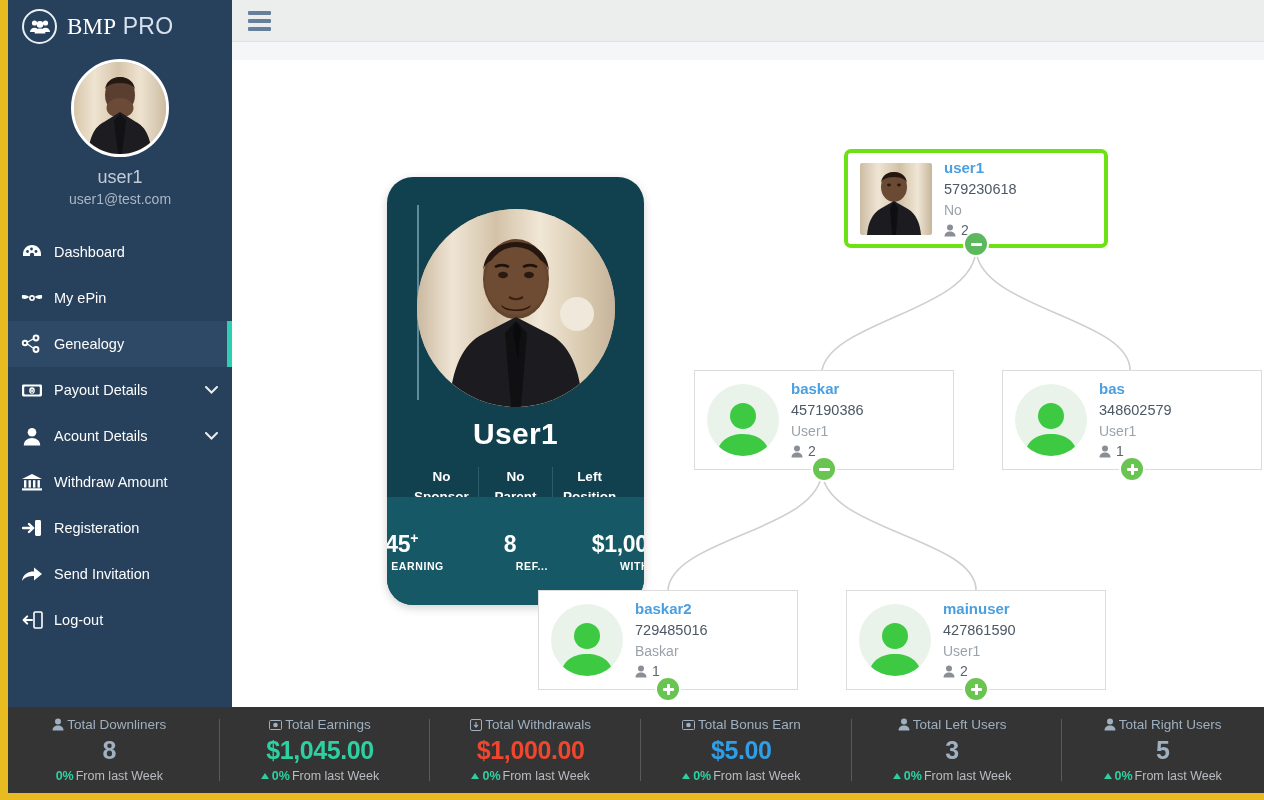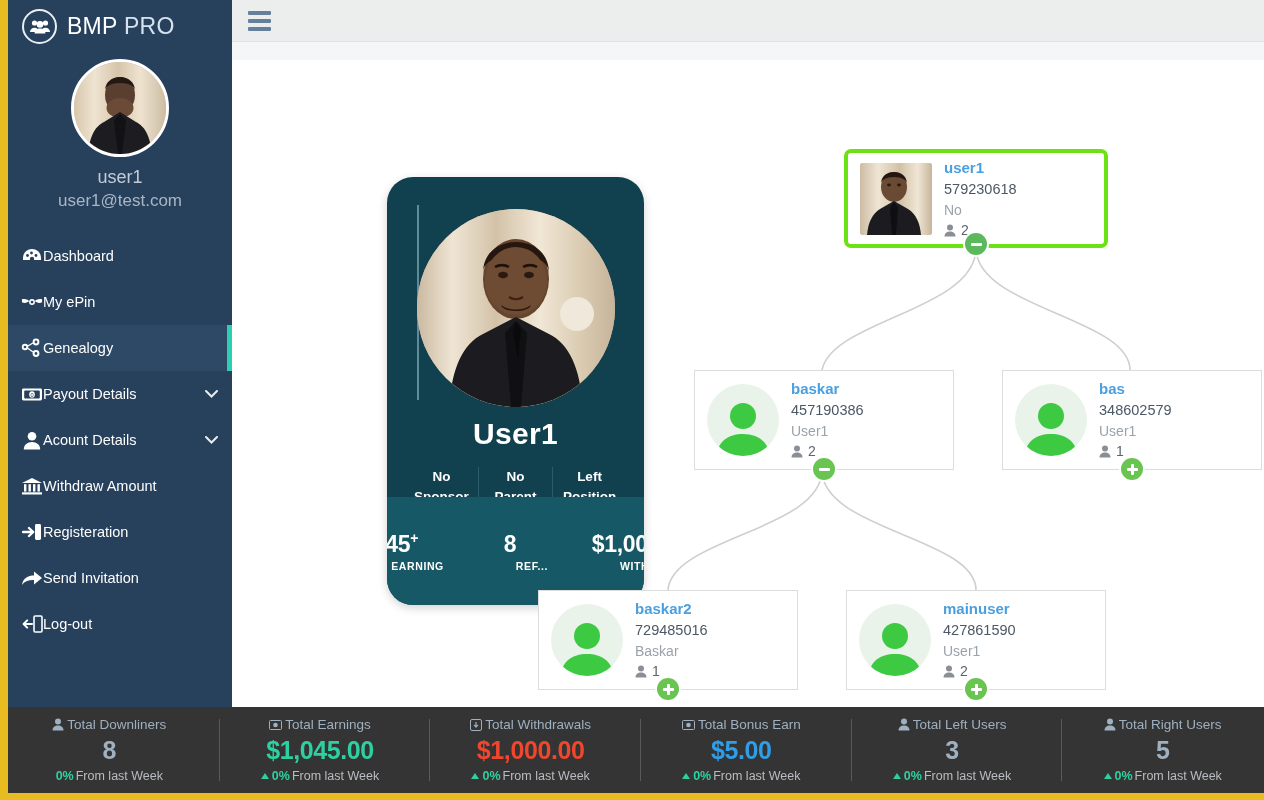--- a/index.html
+++ b/index.html
@@ -30,35 +30,35 @@
     display: flex; align-items: center; gap: 10px;
     padding: 10px 0 10px 14px; height: 52px;
   }
   .brand-logo {
     width: 35px; height: 35px; border-radius: 50%;
     border: 2px solid #e9eef3; background: #27405c;
     display: flex; align-items: center; justify-content: center;
     flex: 0 0 auto;
   }
   .brand-text { font-size: 23px; letter-spacing: .2px; }
-  .brand-text .b1 { color: #ffffff; font-weight: 400; }
+  .brand-text .b1 { color: #ffffff; font-weight: 400; font-family: Liberation Serif, serif; }
   .brand-text .b2 { color: #d7e2ee; font-weight: 300; }
 
   .profile { text-align: center; padding: 7px 0 4px; }
   .avatar-ring {
     width: 98px; height: 98px; border-radius: 50%;
     border: 3px solid #ffffff; margin: 0 auto; overflow: hidden;
     background: #cbb9a3; position: relative;
   }
   .pname { font-size: 18px; color: #c3ccd6; margin-top: 10px; font-weight: 400; }
-  .pmail { font-size: 17px; color: #aab6c4; margin-top: 3px; }
+  .pmail { font-size: 14px; color: #aab6c4; margin-top: 3px; }
 
   .nav { margin-top: 18px; }
   .nav-item {
-    display: flex; align-items: center; 
+    display: flex; align-items: center; gap: 11px;
     height: 46px; padding: 0 14px 0 13px;
     font-size: 14.5px; color: #fdfdfd; cursor: pointer;
     position: relative;
   }
   .nav-item.active { background: #2e4966; }
   .nav-item.active::after {
     content: ""; position: absolute; right: 0; top: 0;
     width: 5px; height: 100%; background: #2ecfb0;
   }
   .nav-ico { width: 22px; height: 22px; flex: 0 0 22px; display: flex; align-items: center; justify-content: center; }

